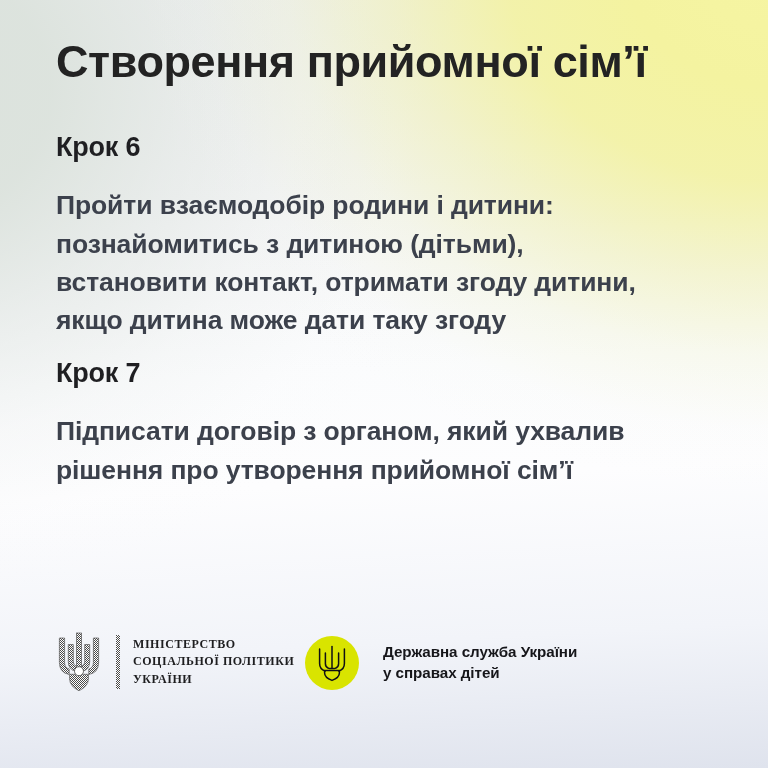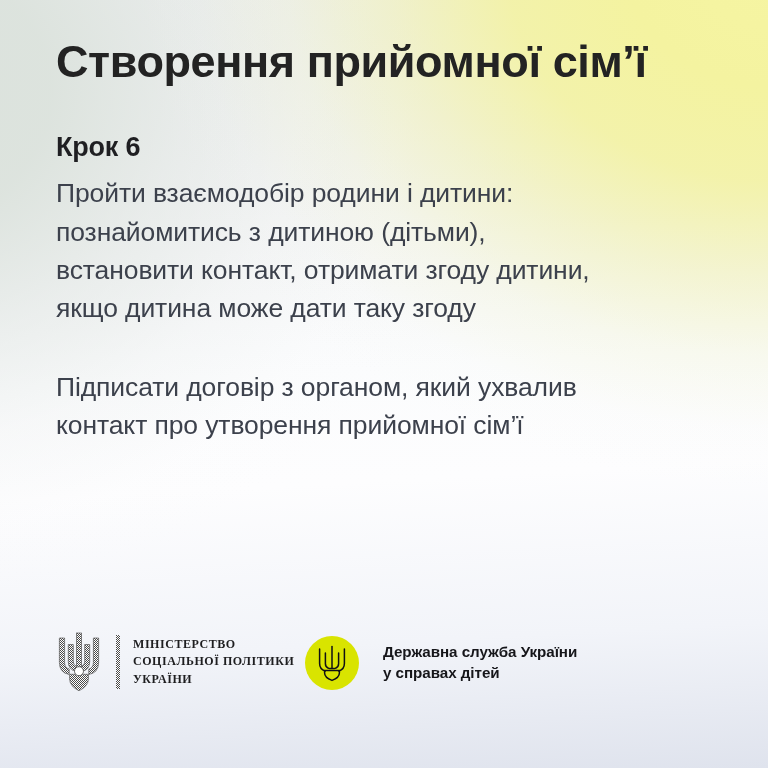--- a/index.html
+++ b/index.html
@@ -59,23 +59,23 @@
 
   .step-head {
     font-size:27px;
     font-weight:bold;
     color:#1f1f22;
     letter-spacing:-0.2px;
     line-height:1.2;
   }
 
   .step-body {
-    margin-top:11px;
+    margin-top:23px;
     font-size:26.5px;
-    font-weight:normal;
+    font-weight:bold;
     color:#3c414c;
     line-height:1.44;
     letter-spacing:-0.1px;
     white-space:pre-line;
   }
 
   
   .footer {
     position:absolute;
     left:0; bottom:0;
@@ -133,22 +133,23 @@
 
   <div class="step step-6">
     <div class="step-head">Крок 6</div>
     <div class="step-body">Пройти взаємодобір родини і дитини:
 познайомитись з дитиною (дітьми),
 встановити контакт, отримати згоду дитини,
 якщо дитина може дати таку згоду</div>
   </div>
 
   <div class="step step-7">
+    <div class="step-head">Крок 7</div>
     <div class="step-body">Підписати договір з органом, який ухвалив
-контакт про утворення прийомної сім’ї</div>
+рішення про утворення прийомної сім’ї</div>
   </div>
 
   <div class="footer">
 
     <div class="logo-ministry">
 
       <svg class="emblem-hatched" viewBox="0 0 46 64">
         <defs>
           <pattern id="hatch" width="2" height="2" patternUnits="userSpaceOnUse">
             <rect width="2" height="2" fill="#ffffff"></rect>

